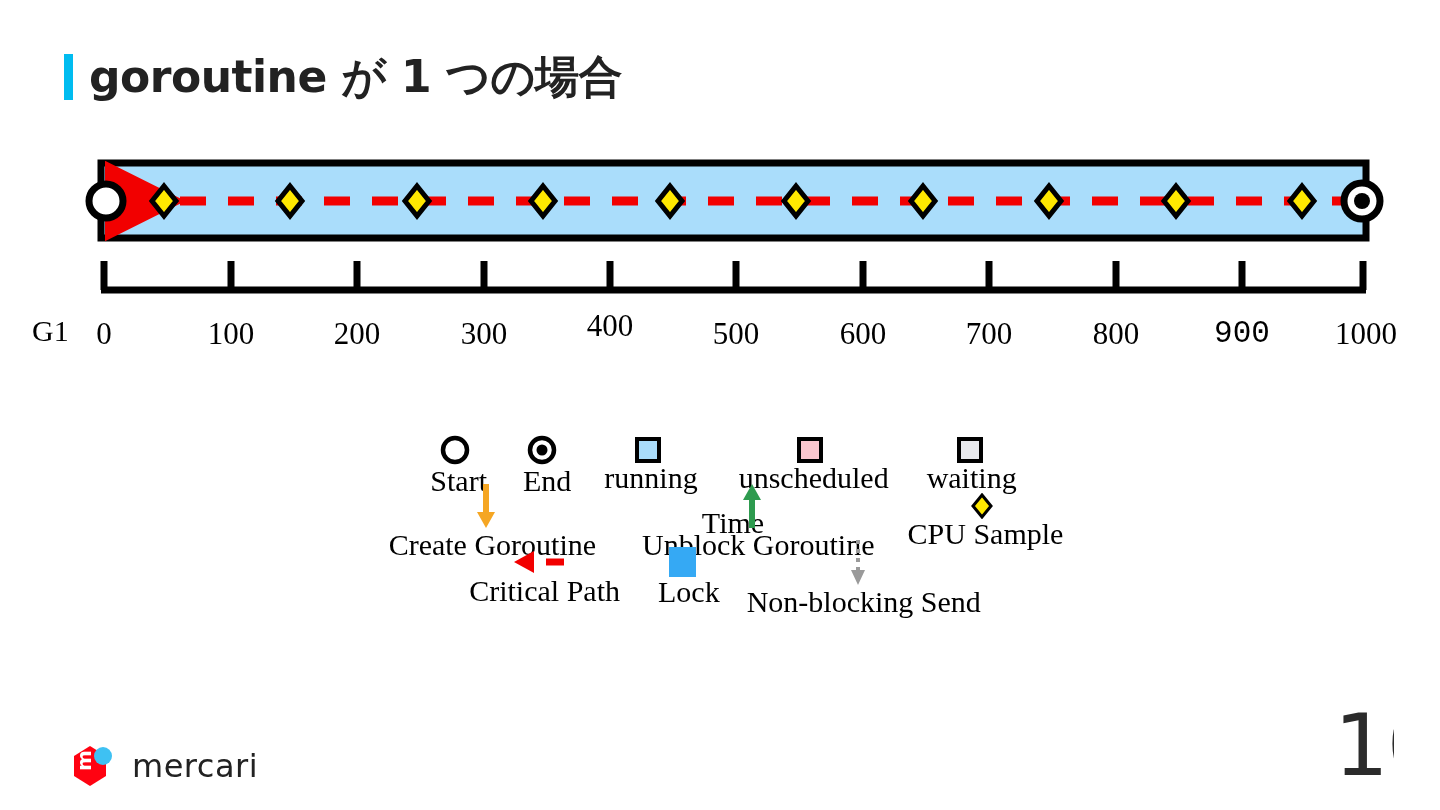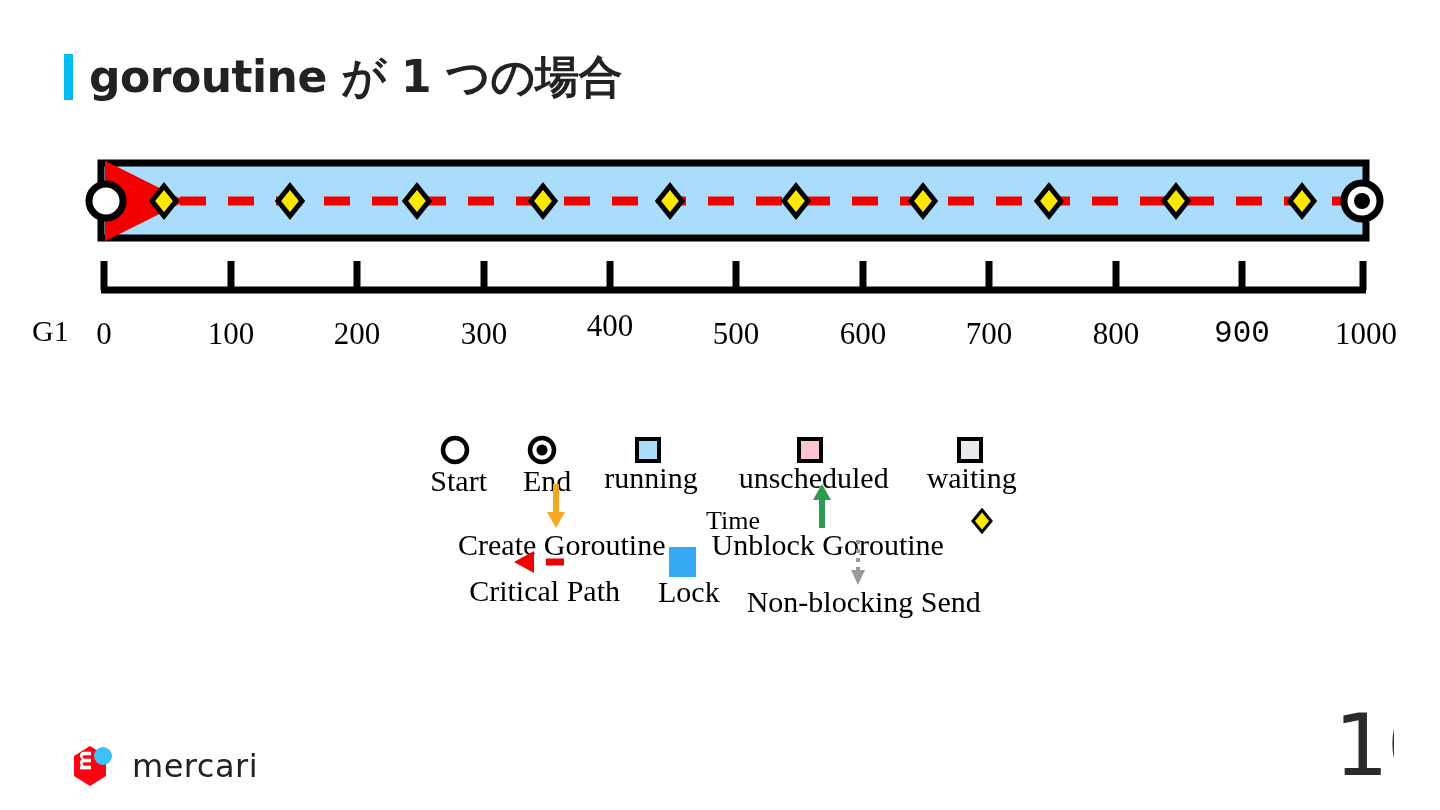--- a/index.html
+++ b/index.html
@@ -76,21 +76,21 @@
     transform: translateX(-50%);
     white-space: nowrap;
     line-height: 1;
   }
   .axis-title {
     position: absolute;
     top: 378px;
     left: 733px;
     transform: translateX(-50%);
     font-family: "Liberation Serif", "DejaVu Serif", serif;
-    font-size: 26px;
+    font-size: 30px;
     color: #000;
     line-height: 1;
   }
 
   
   .legend {
     position: absolute;
     left: 0;
     top: 437px;
     width: 1440px;
@@ -310,20 +310,21 @@
         <line x1="13" y1="46" x2="13" y2="14" stroke="#2e9b4f" stroke-width="6"></line>
         <path d="M13,2 L4,18 L22,18 z" fill="#2e9b4f"></path>
       </svg>
       <span class="lbl" style="margin-left:12px">Unblock Goroutine</span>
     </div>
     <div class="gap-m"></div>
     <div class="legend-item">
       <svg class="mk" width="24" height="26" viewBox="0 0 24 26">
         <path d="M12,2 L21,13 L12,24 L3,13 z" fill="#ffe800" stroke="#000" stroke-width="3"></path>
       </svg>
+      <span class="lbl">CPU Sample</span>
     </div>
   </div>
 
   <div class="legend-row">
     <div class="legend-item">
       <svg class="mk" width="56" height="28" viewBox="0 0 56 28">
         <path d="M2,14 L22,3 L22,25 z" fill="#f20000"></path>
         <line x1="34" y1="14" x2="52" y2="14" stroke="#f20000" stroke-width="7"></line>
       </svg>
       <span class="lbl" style="margin-left:10px">Critical Path</span>

